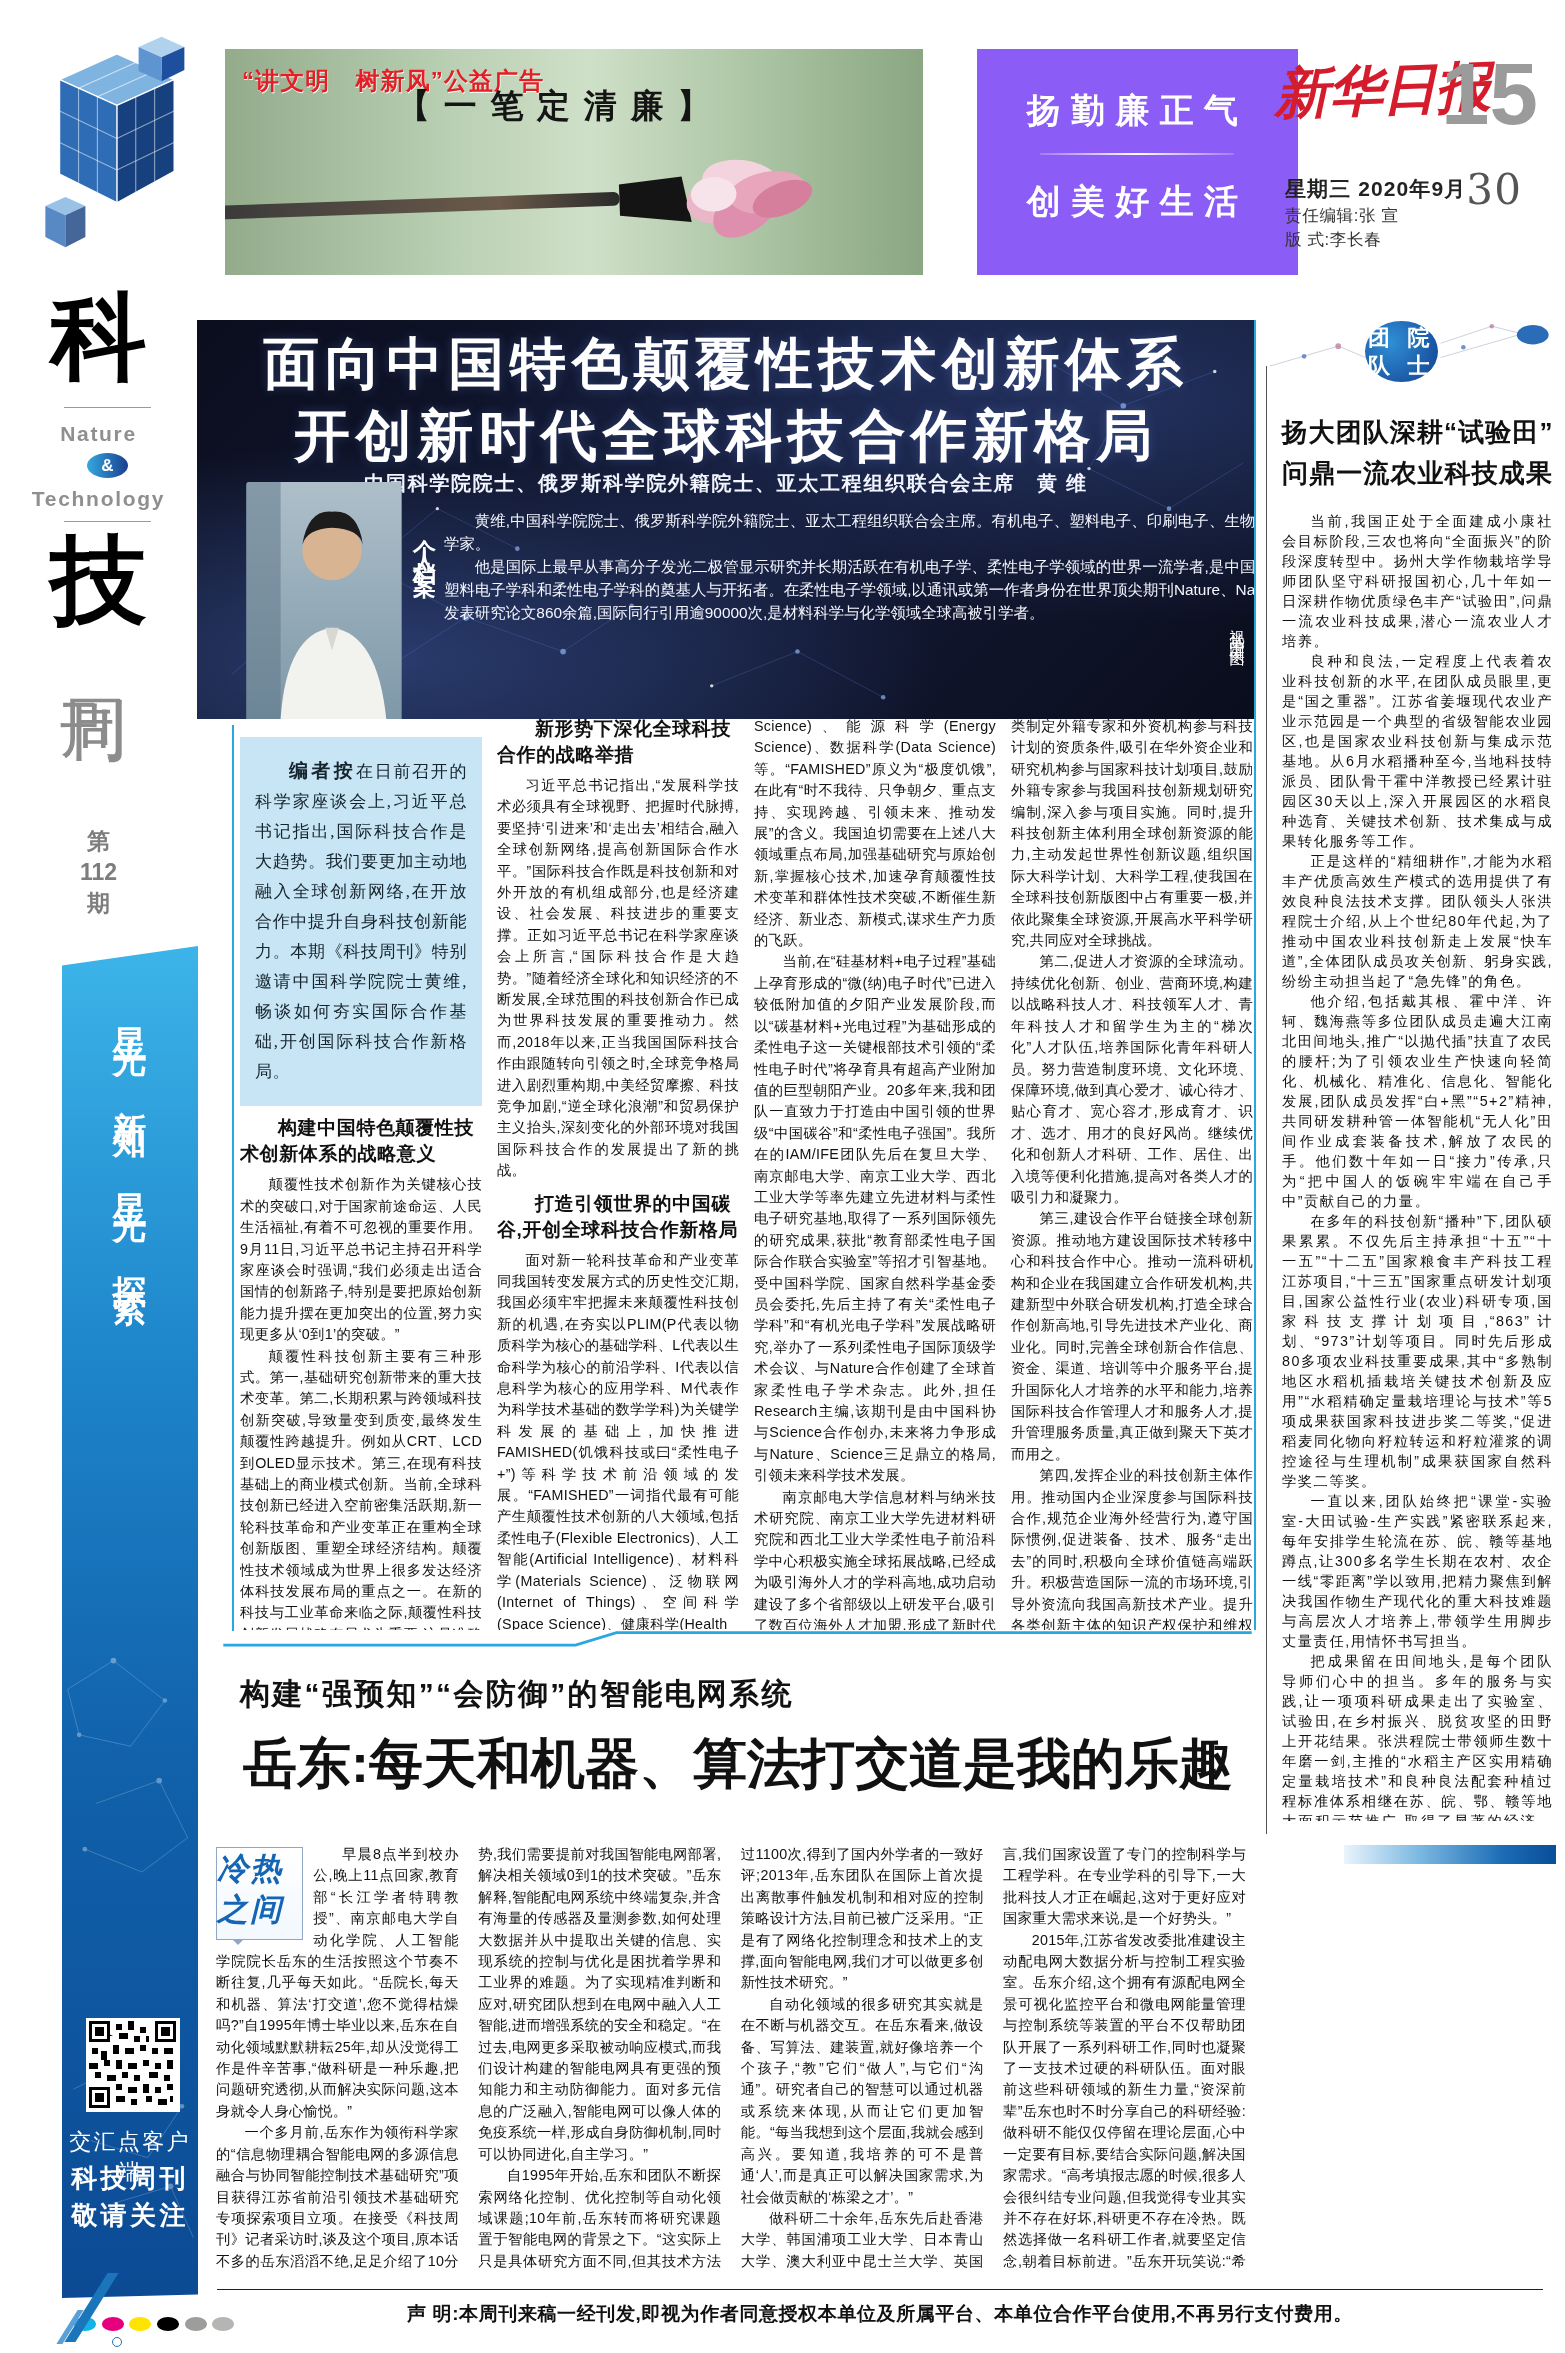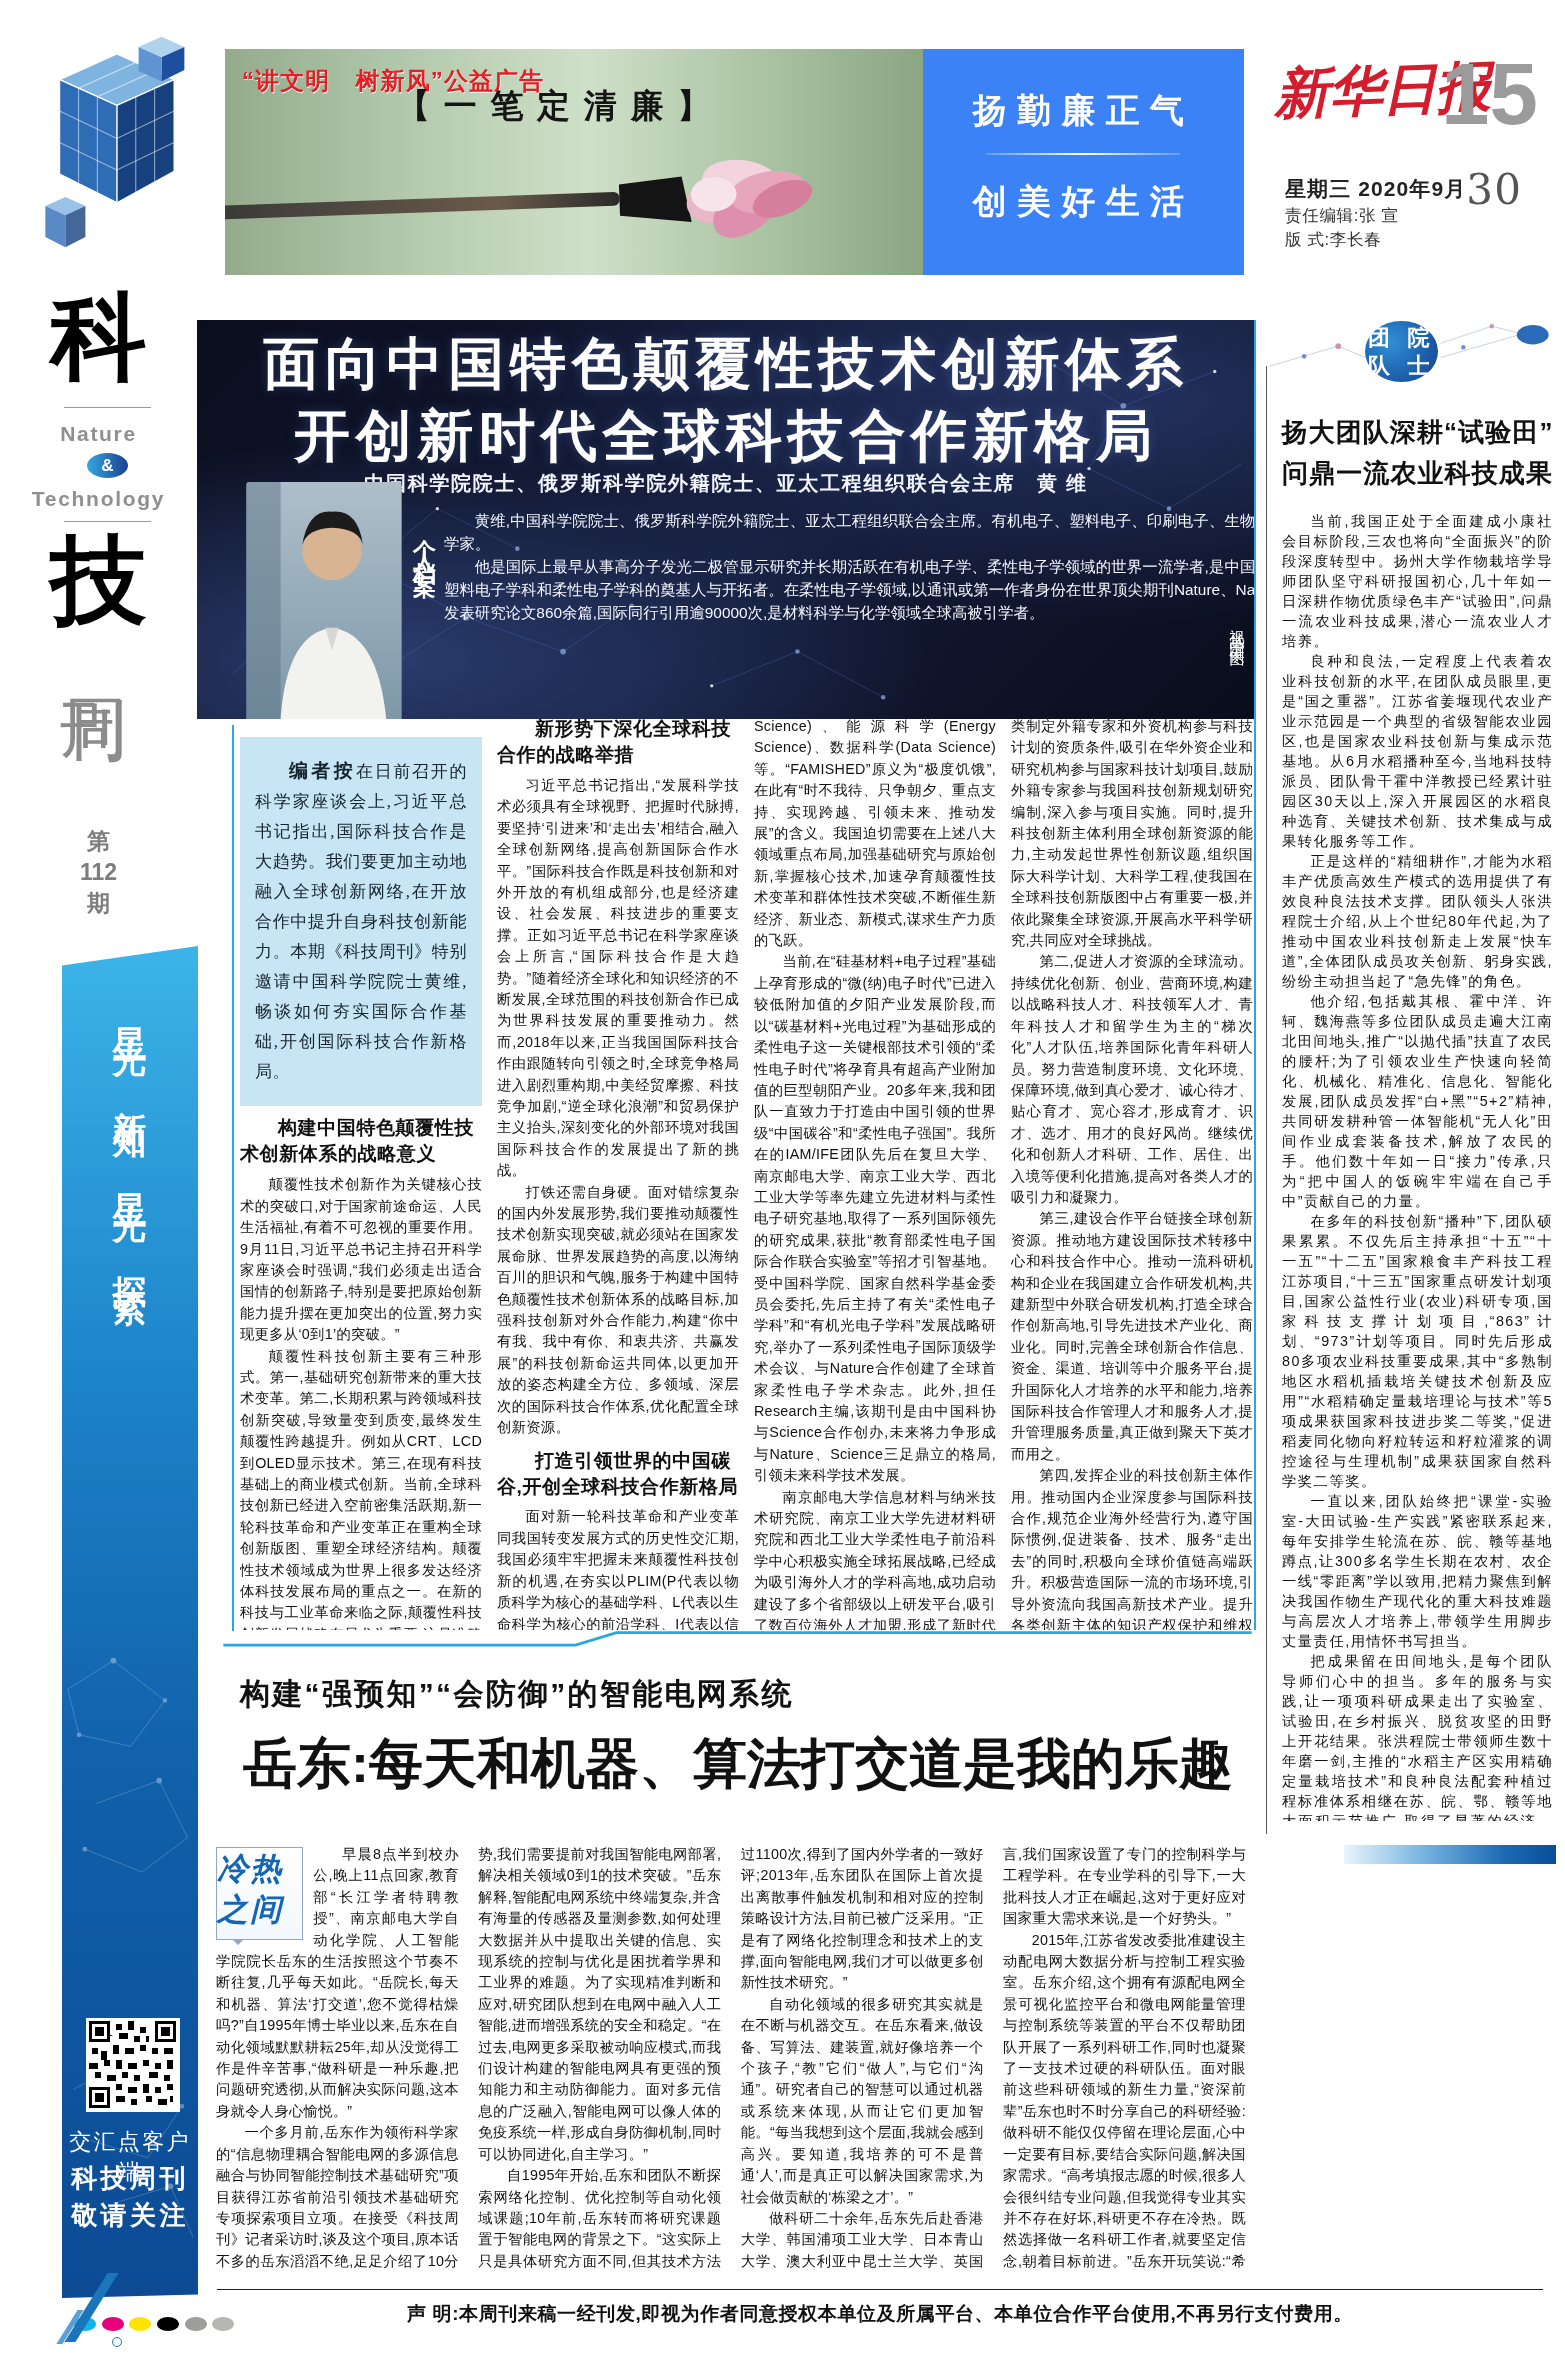--- a/index.html
+++ b/index.html
@@ -15,21 +15,21 @@
   .rail-banner{position:absolute;left:62px;top:946px;width:136px;height:1352px;background:linear-gradient(180deg,#3cb4e9 0%,#1e86cb 30%,#1161ab 60%,#0c4a94 100%);clip-path:polygon(0 19.4px,100% 0,100% calc(100% - 3.4px),0 100%);box-shadow:3.4px 0 0 rgba(10,40,90,.35);}
   .banner-vtext{position:absolute;left:50%;transform:translateX(-50%);writing-mode:vertical-rl;text-orientation:upright;color:#fff;font-size:34px;letter-spacing:15px;font-weight:bold;}
   .qr-wrap{position:absolute;left:24px;top:1072px;width:87px;height:87px;background:#fff;padding:3.4px;}
   .banner-cap{position:absolute;left:0;width:136px;text-align:center;color:#fff;}
   .cmyk{position:absolute;top:2317px;left:74px;display:flex;gap:5.7px;}
   .cmyk span{width:22px;height:13.7px;border-radius:50%;display:inline-block;}
   
   .ad{position:absolute;left:225px;top:49px;width:698px;height:226px;background:linear-gradient(90deg,#93ab8b 0%,#b7cdb0 30%,#cfe0c8 52%,#a9c2a1 78%,#8aa682 100%);overflow:hidden;}
   .ad-tag{position:absolute;left:17px;top:16px;color:#e31e24;font-weight:900;font-size:24px;letter-spacing:1.1px;text-shadow:0.6px 0.6px 0 #fff;}
   .ad-callig{position:absolute;left:172px;top:35px;font-family:"DejaVu Serif",serif;font-weight:900;font-size:33px;letter-spacing:13.7px;color:#151515;}
-  .redb{position:absolute;left:923px;top:49px;width:321px;height:226px;background:#3b82f6;}
+  .redb{position:absolute;left:977px;top:49px;width:321px;height:226px;background:#8b5cf6;}
   .red-slogan{position:absolute;left:0;width:321px;text-align:center;color:#fff;font-weight:900;font-size:34px;letter-spacing:10.3px;}
   .red-div{position:absolute;left:63px;width:194px;height:1.7px;background:linear-gradient(90deg,rgba(255,255,255,.2),#fff,rgba(255,255,255,.2));}
   
   .masthead{position:absolute;left:1274px;top:54px;color:#d41c2c;font-family:"DejaVu Serif",serif;font-style:italic;font-weight:900;font-size:55px;letter-spacing:-1.1px;transform:rotate(-2deg);}
   .pageno{position:absolute;left:1441px;top:50px;color:#9b9b9b;font-size:87px;font-weight:bold;line-height:1;}
   .dateline{position:absolute;left:1285px;top:165px;font-size:21px;color:#222;font-weight:bold;letter-spacing:1.1px;}
   .date30{font-family:"DejaVu Serif",serif;font-size:42px;font-weight:400;color:#555;vertical-align:-8px;}
   .edline{position:absolute;left:1285px;font-size:16.6px;color:#333;letter-spacing:0.6px;}
   
   .hero{position:absolute;left:197px;top:320px;width:1058px;height:399px;background:radial-gradient(ellipse at 18% 85%,#2a3c6e 0%,rgba(20,28,58,0) 45%),radial-gradient(ellipse at 85% 20%,#23315e 0%,rgba(16,20,40,0) 50%),linear-gradient(135deg,#0b0e1e 0%,#131a36 55%,#0a0d1c 100%);overflow:hidden;}
@@ -305,21 +305,20 @@
     <div class="ed-box">
       <p><b>编者按</b><span>在日前召开的科学家座谈会上,习近平总书记指出,国际科技合作是大趋势。我们要更加主动地融入全球创新网络,在开放合作中提升自身科技创新能力。本期《科技周刊》特别邀请中国科学院院士黄维,畅谈如何夯实国际合作基础,开创国际科技合作新格局。</span></p>
     </div>
     <div class="sec-h">构建中国特色颠覆性技术创新体系的战略意义</div>
     <p class="col-p">颠覆性技术创新作为关键核心技术的突破口,对于国家前途命运、人民生活福祉,有着不可忽视的重要作用。9月11日,习近平总书记主持召开科学家座谈会时强调,“我们必须走出适合国情的创新路子,特别是要把原始创新能力提升摆在更加突出的位置,努力实现更多从‘0到1’的突破。”</p>
     <p class="col-p">颠覆性科技创新主要有三种形式。第一,基础研究创新带来的重大技术变革。第二,长期积累与跨领域科技创新突破,导致量变到质变,最终发生颠覆性跨越提升。例如从CRT、LCD到OLED显示技术。第三,在现有科技基础上的商业模式创新。当前,全球科技创新已经进入空前密集活跃期,新一轮科技革命和产业变革正在重构全球创新版图、重塑全球经济结构。颠覆性技术领域成为世界上很多发达经济体科技发展布局的重点之一。在新的科技与工业革命来临之际,颠覆性科技创新发展战略布局尤为重要,这是准确把握未来科技发展拐点,规避技术突袭及产业风险,提升国家核心竞争力的必然选择。构建中国特色颠覆性技术创新体系,对于推动国家创新驱动发展战略落地,提高我国科技实力、国家竞争力和国际话语权,进而成为塑造世界科技、经济新格局的领跑者等方面都具有重大意义。</p>
   </div>
   <div class="bcol">
     <div class="sec-h" style="margin-top:0;">新形势下深化全球科技合作的战略举措</div>
     <p class="col-p">习近平总书记指出,“发展科学技术必须具有全球视野、把握时代脉搏,要坚持‘引进来’和‘走出去’相结合,融入全球创新网络,提高创新国际合作水平。”国际科技合作既是科技创新和对外开放的有机组成部分,也是经济建设、社会发展、科技进步的重要支撑。正如习近平总书记在科学家座谈会上所言,“国际科技合作是大趋势。”随着经济全球化和知识经济的不断发展,全球范围的科技创新合作已成为世界科技发展的重要推动力。然而,2018年以来,正当我国国际科技合作由跟随转向引领之时,全球竞争格局进入剧烈重构期,中美经贸摩擦、科技竞争加剧,“逆全球化浪潮”和贸易保护主义抬头,深刻变化的外部环境对我国国际科技合作的发展提出了新的挑战。</p>
-    <p class="col-p">打铁还需自身硬。面对错综复杂的国内外发展形势,我们要推动颠覆性技术创新实现突破,就必须站在国家发展命脉、世界发展趋势的高度,以海纳百川的胆识和气魄,服务于构建中国特色颠覆性技术创新体系的战略目标,加强科技创新对外合作能力,构建“你中有我、我中有你、和衷共济、共赢发展”的科技创新命运共同体,以更加开放的姿态构建全方位、多领域、深层次的国际科技合作体系,优化配置全球创新资源。</p>
     <div class="sec-h">打造引领世界的中国碳谷,开创全球科技合作新格局</div>
     <p class="col-p">面对新一轮科技革命和产业变革同我国转变发展方式的历史性交汇期,我国必须牢牢把握未来颠覆性科技创新的机遇,在夯实以PLIM(P代表以物质科学为核心的基础学科、L代表以生命科学为核心的前沿学科、I代表以信息科学为核心的应用学科、M代表作为科学技术基础的数学学科)为关键学科发展的基础上,加快推进FAMISHED(饥饿科技或曰“柔性电子+”)等科学技术前沿领域的发展。“FAMISHED”一词指代最有可能产生颠覆性技术创新的八大领域,包括柔性电子(Flexible Electronics)、人工智能(Artificial Intelligence)、材料科学(Materials Science)、泛物联网(Internet of Things)、空间科学(Space Science)、健康科学(Health</p>
   </div>
   <div class="bcol">
     <p class="col-p noind">Science)、能源科学(Energy Science)、数据科学(Data Science)等。“FAMISHED”原义为“极度饥饿”,在此有“时不我待、只争朝夕、重点支持、实现跨越、引领未来、推动发展”的含义。我国迫切需要在上述八大领域重点布局,加强基础研究与原始创新,掌握核心技术,加速孕育颠覆性技术变革和群体性技术突破,不断催生新经济、新业态、新模式,谋求生产力质的飞跃。</p>
     <p class="col-p">当前,在“硅基材料+电子过程”基础上孕育形成的“微(纳)电子时代”已进入较低附加值的夕阳产业发展阶段,而以“碳基材料+光电过程”为基础形成的柔性电子这一关键根部技术引领的“柔性电子时代”将孕育具有超高产业附加值的巨型朝阳产业。20多年来,我和团队一直致力于打造由中国引领的世界级“中国碳谷”和“柔性电子强国”。我所在的IAM/IFE团队先后在复旦大学、南京邮电大学、南京工业大学、西北工业大学等率先建立先进材料与柔性电子研究基地,取得了一系列国际领先的研究成果,获批“教育部柔性电子国际合作联合实验室”等招才引智基地。受中国科学院、国家自然科学基金委员会委托,先后主持了有关“柔性电子学科”和“有机光电子学科”发展战略研究,举办了一系列柔性电子国际顶级学术会议、与Nature合作创建了全球首家柔性电子学术杂志。此外,担任Research主编,该期刊是由中国科协与Science合作创办,未来将力争形成与Nature、Science三足鼎立的格局,引领未来科学技术发展。</p>
     <p class="col-p">南京邮电大学信息材料与纳米技术研究院、南京工业大学先进材料研究院和西北工业大学柔性电子前沿科学中心积极实施全球拓展战略,已经成为吸引海外人才的学科高地,成功启动建设了多个省部级以上研发平台,吸引了数百位海外人才加盟,形成了新时代地方院校和西部高校招才引智的热点。基于多年全球拓展工作的感悟,建议从以下5个方面加强国际科技创新合作能力建设,开创全球科技合作新格局,为构建中国特色颠覆性技术创新体系提供驱动力。</p>
 
   </div>
   <div class="bcol">

